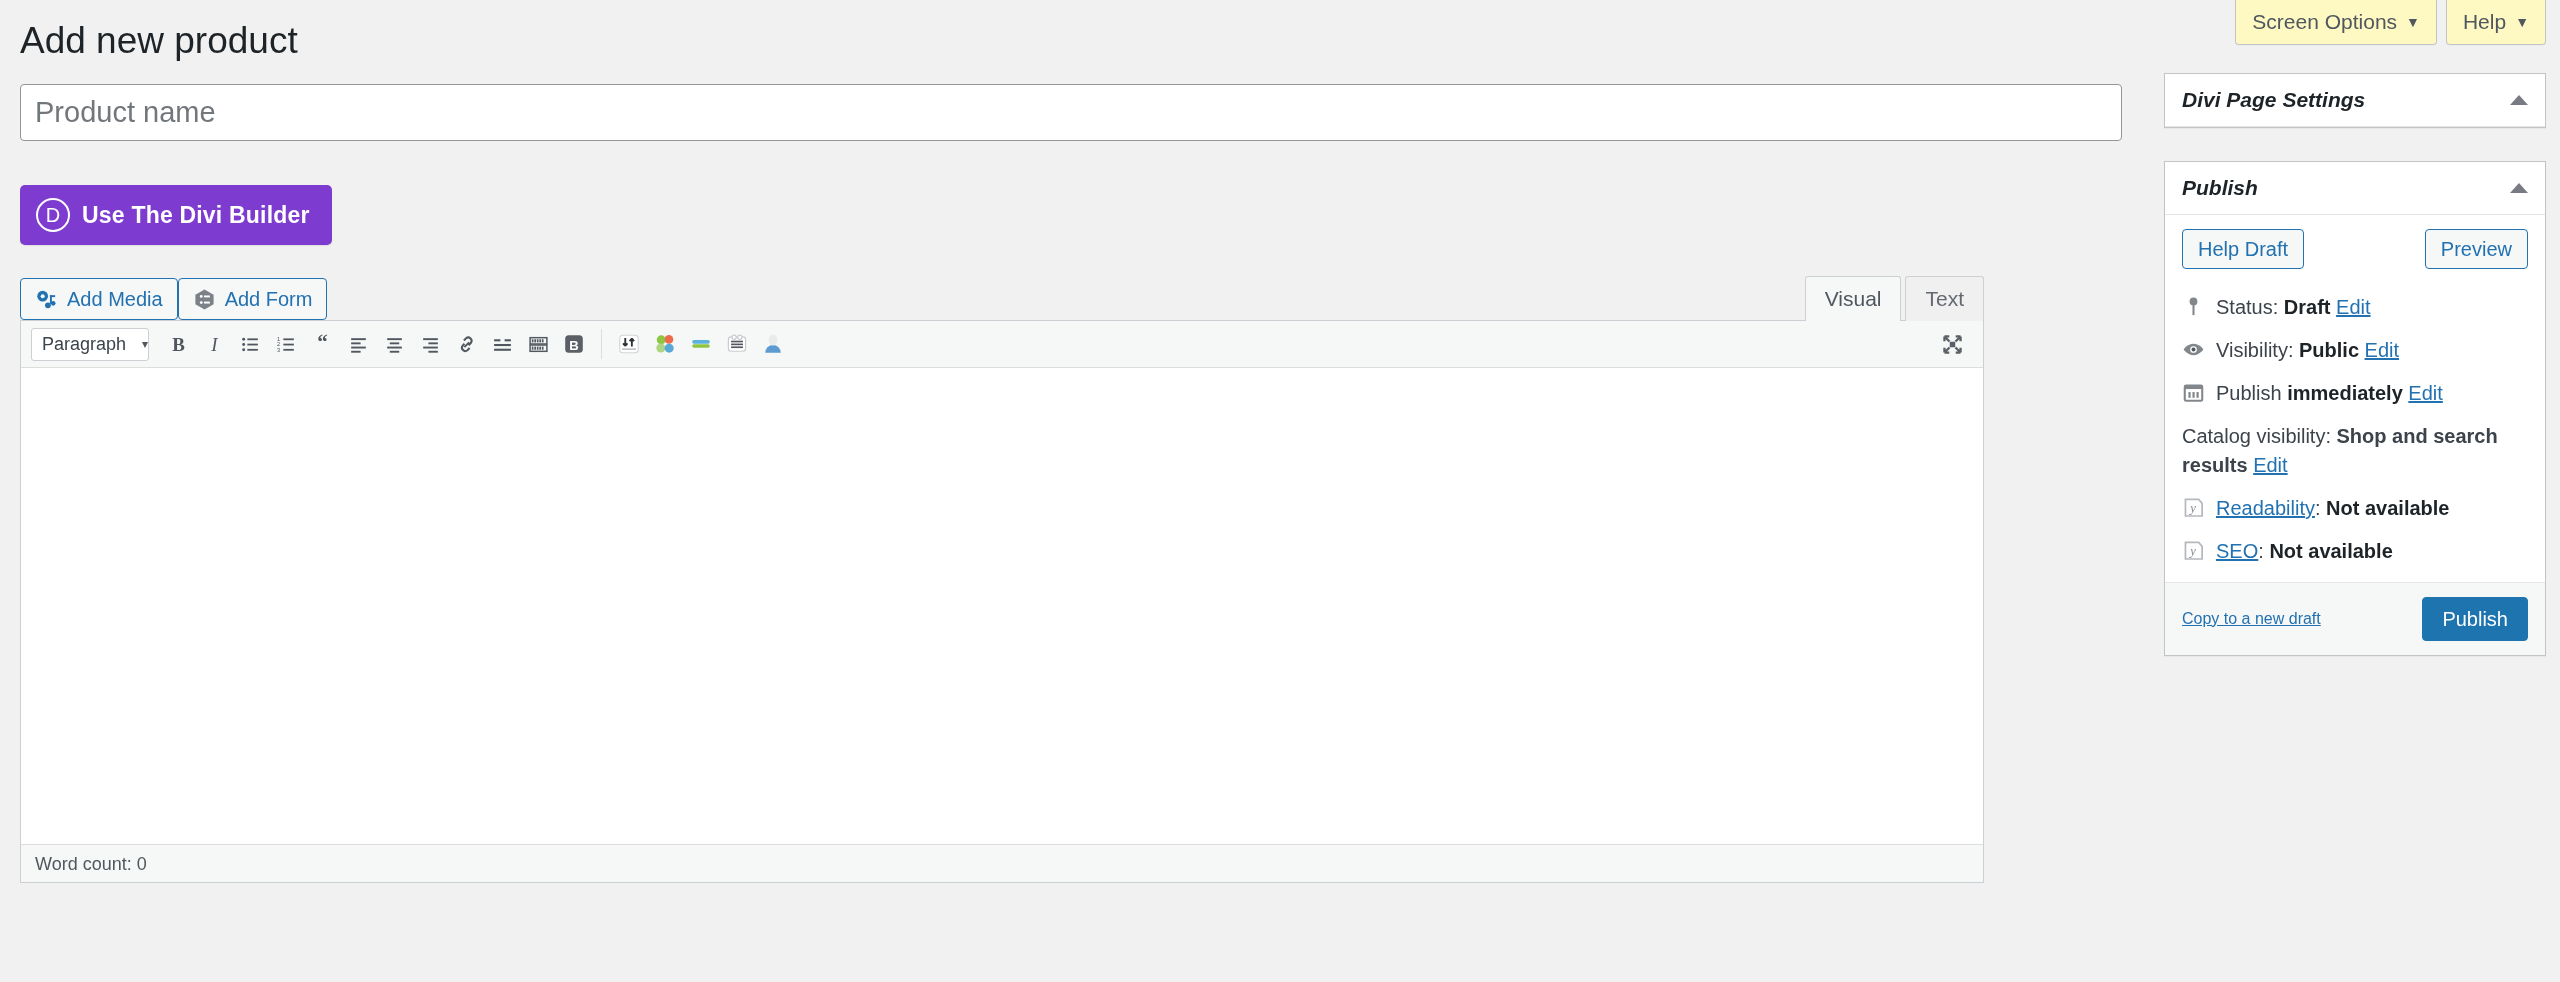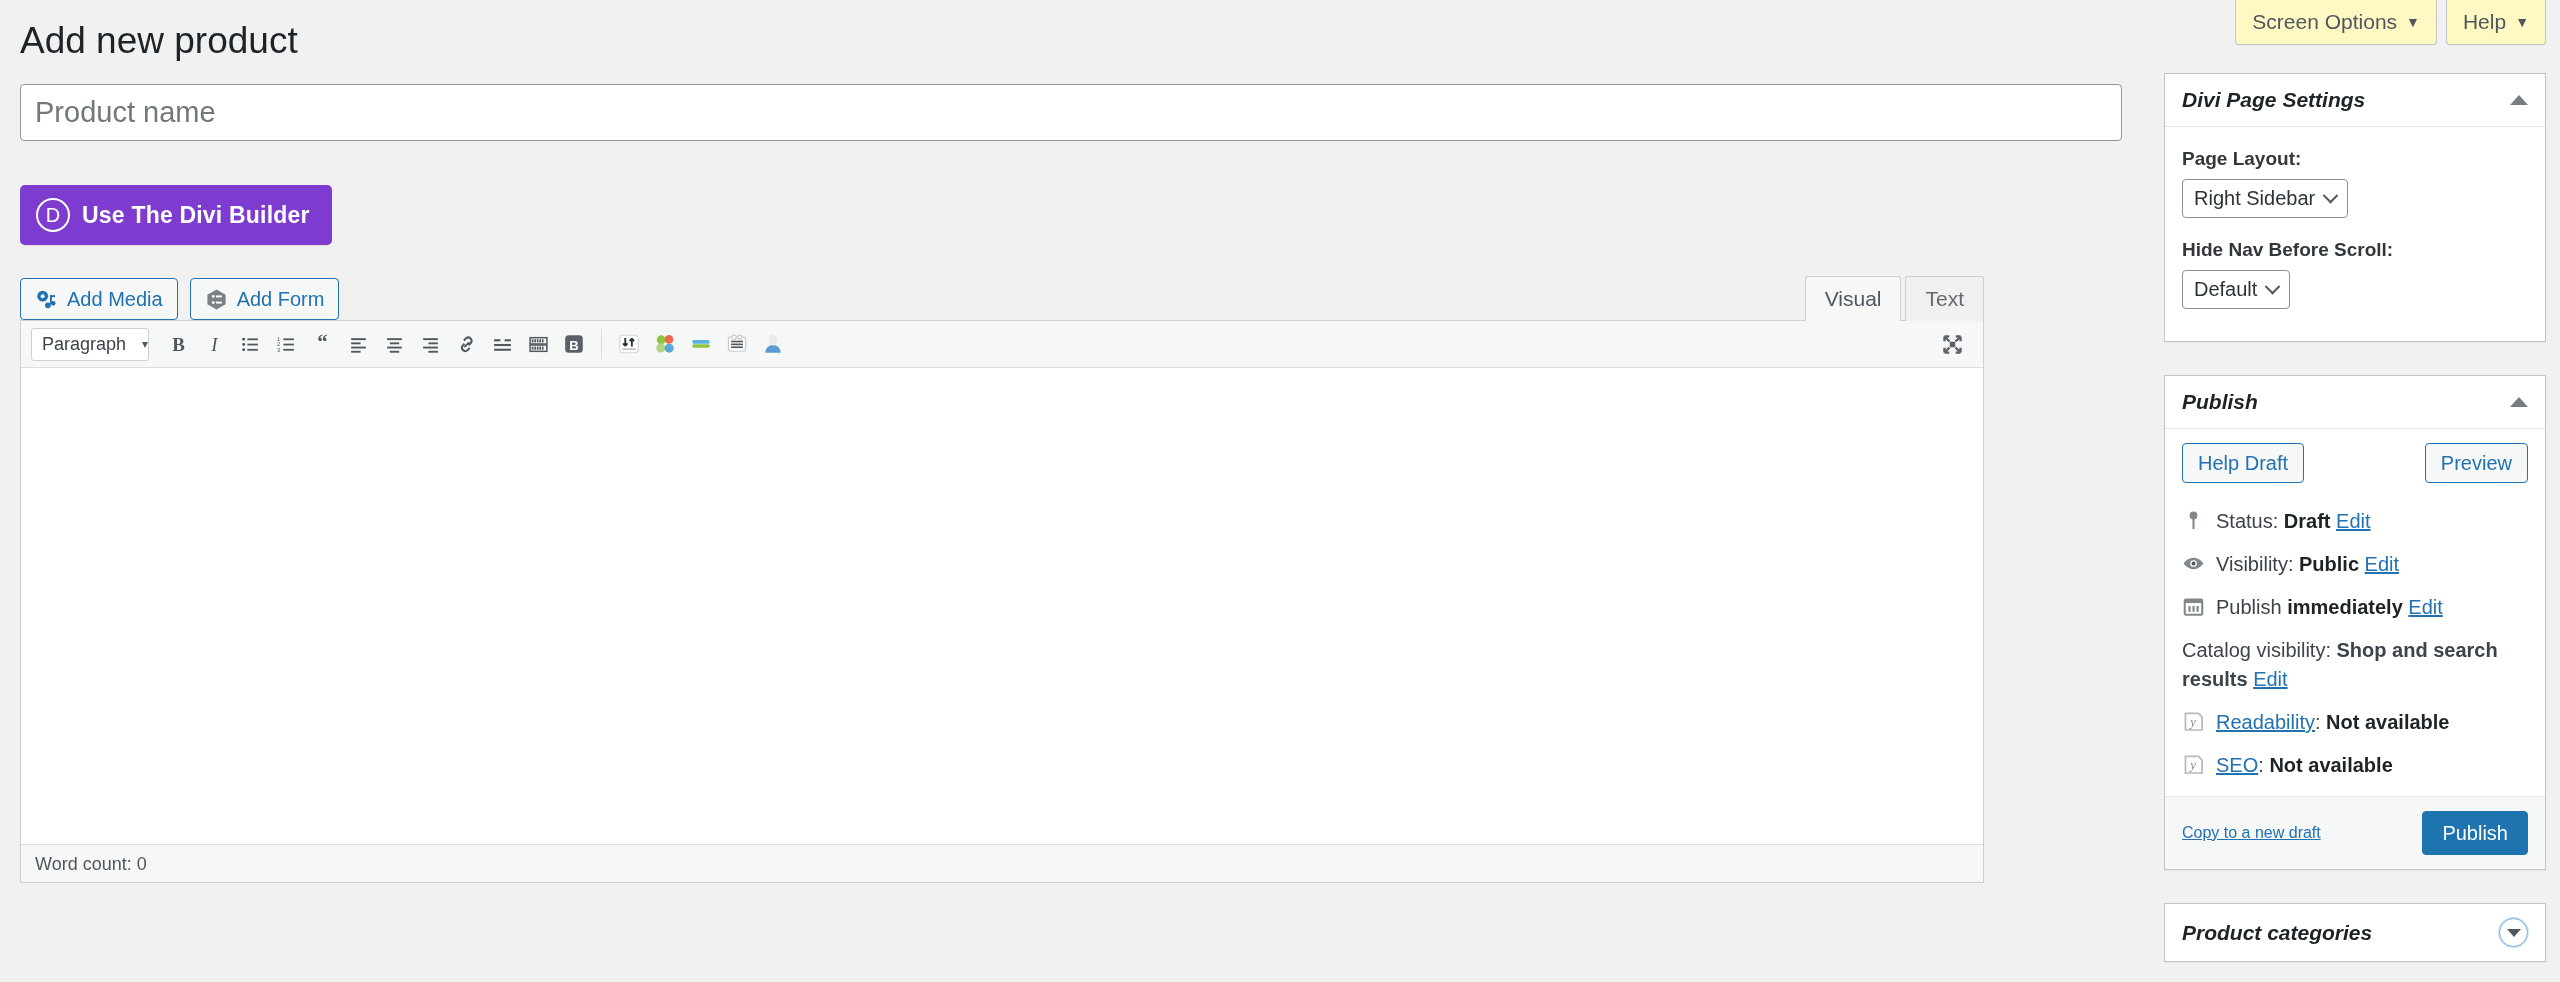--- a/index.html
+++ b/index.html
@@ -82,21 +82,21 @@
     line-height: 1;
   }
   .divi-label {
     color: #fff; font-size: 23px; font-weight: 700;
     letter-spacing: .2px;
   }
 
   
   .editor-wrap { margin-top: 33px; }
   .media-row {
-    display: flex; align-items: flex-end; gap: 12px;
+    display: flex; align-items: flex-end; gap: 0;
     position: relative;
   }
   .media-btn {
     display: inline-flex; align-items: center; gap: 9px;
     background: #f6f7f7;
     border: 1px solid #2271b1;
     border-radius: 4px;
     color: #2271b1;
     font-size: 20px;
     padding: 8px 14px;
@@ -530,32 +530,20 @@
     </div>
   </div>
 
   <div class="sidebar">
 
     <div class="postbox">
       <div class="pb-head">
         <span class="pb-title">Divi Page Settings</span>
         <span class="pb-toggle-up"></span>
       </div>
-      <div class="pb-body">
-        <div class="fld-label">Page Layout:</div>
-        <div class="fld-select">
-          <span>Right Sidebar</span>
-          <span class="chev"></span>
-        </div>
-        <div class="fld-label">Hide Nav Before Scroll:</div>
-        <div class="fld-select">
-          <span>Default</span>
-          <span class="chev"></span>
-        </div>
-      </div>
     </div>
 
     <div class="postbox">
       <div class="pb-head">
         <span class="pb-title">Publish</span>
         <span class="pb-toggle-up"></span>
       </div>
 
       <div class="pub-actions">
         <button class="btn-secondary">Help Draft</button>
@@ -632,23 +620,15 @@
             <b>Not available</b></span>
         </div>
       </div>
 
       <div class="pub-footer">
         <span class="lnk">Copy to a new draft</span>
         <button class="btn-primary">Publish</button>
       </div>
     </div>
 
-    <div class="postbox">
-      <div class="pb-head" style="border-bottom:none;">
-        <span class="pb-title">Product categories</span>
-        <span class="pb-toggle-circle">
-            <i></i>
-          </span>
-      </div>
-    </div>
 
   </div>
 </div>
 
 </body></html>

